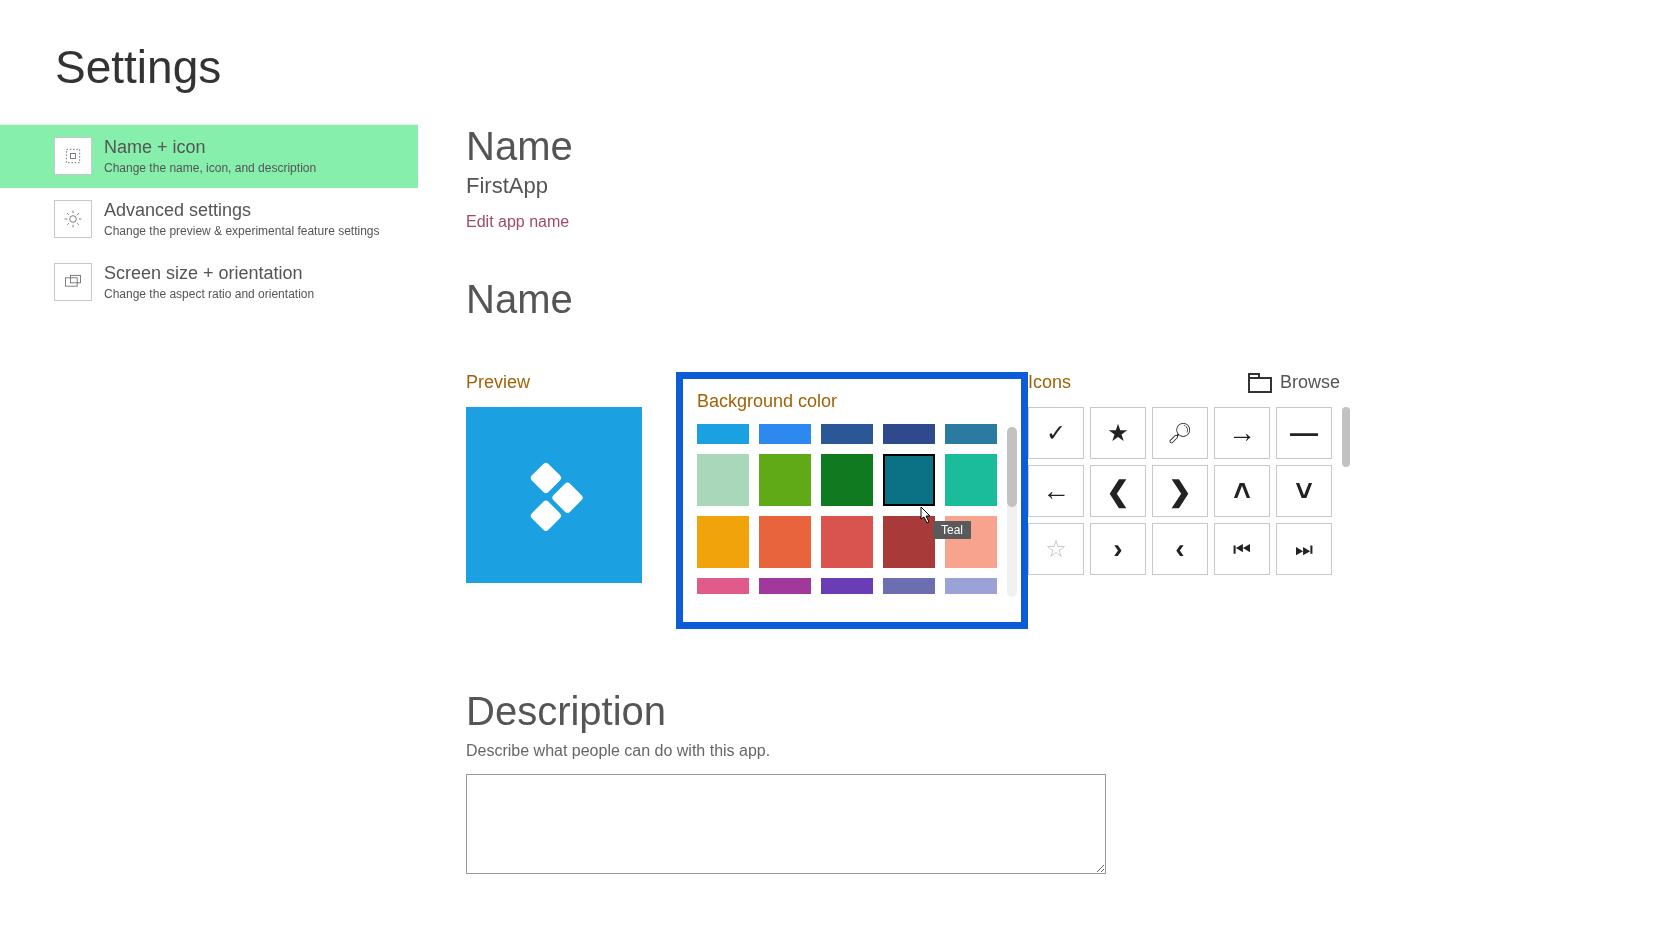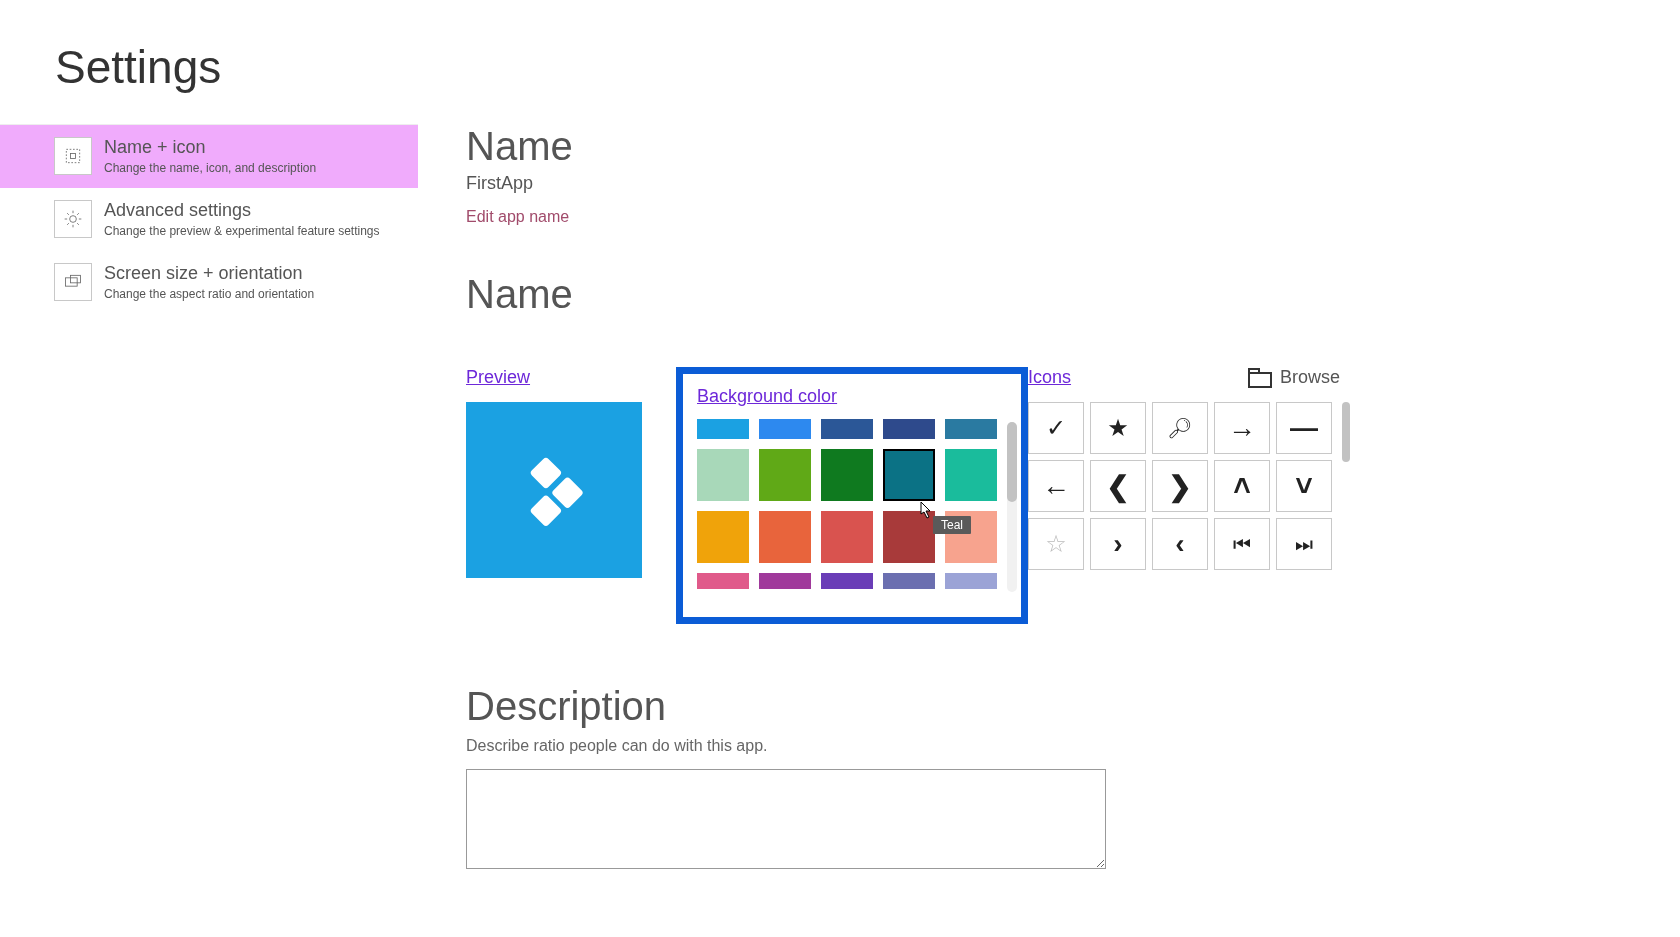--- a/index.html
+++ b/index.html
@@ -2,34 +2,34 @@
 <html><head>
 <meta charset="utf-8">
 <style>
   * { box-sizing: border-box; margin: 0; padding: 0; }
   html, body { width: 100%; height: 100%; background: #fff; font-family: "Segoe UI", "Segoe UI Light", Arial, sans-serif; color: #333; }
   .page { padding: 0; }
   .page-title { font-size: 46px; font-weight: 300; color: #333; padding: 40px 0 30px 55px; }
   .layout { display: flex; }
   .sidebar { width: 418px; flex: 0 0 418px; border-top: 1px solid #eee; }
   .sidebar-item { display: flex; align-items: flex-start; padding: 12px 16px 12px 54px; cursor: pointer; }
-  .sidebar-item.selected { background: #f0abfc; }
+  .sidebar-item.selected { background: #86efac; }
   .sidebar-icon-box { width: 38px; height: 38px; background: #fff; border: 1px solid #c8c8c8; display: flex; align-items: center; justify-content: center; margin-right: 12px; flex: 0 0 38px; }
   .sidebar-icon-box svg { width: 20px; height: 20px; stroke: #666; fill: none; }
   .sidebar-text .t { font-size: 18px; color: #555; font-weight: 400; line-height: 1.2; }
   .sidebar-text .d { font-size: 12px; color: #555; line-height: 1.3; margin-top: 2px; }
 
   .main { flex: 1; padding: 0 0 40px 48px; }
   .section-heading { font-size: 40px; font-weight: 400; color: #555; margin-top: 0; }
-  .section-value { font-size: 18px; color: #555; margin-top: 4px; }
+  .section-value { font-size: 22px; color: #555; margin-top: 4px; }
   .link { color: #a14b6b; font-size: 16px; margin-top: 14px; display: inline-block; cursor: pointer; }
 
   .icon-section { margin-top: 50px; display: flex; align-items: flex-start; }
   .preview-col { width: 210px; flex: 0 0 210px; }
-  .sub-heading { font-size: 18px; color: #6d28d9; font-weight: 400; text-decoration: underline; }
+  .sub-heading { font-size: 18px; color: #a16207; font-weight: 400; }
   .preview-tile { width: 176px; height: 176px; background: #1ba1e2; margin-top: 14px; display: flex; align-items: center; justify-content: center; }
   .preview-tile svg { width: 90px; height: 90px; }
 
   .bgcolor-col { margin-left: 0; position: relative; }
   .bgcolor-highlight { border: 7px solid #0b5cd6; padding: 12px 20px 18px 14px; width: 352px; position: relative; }
   .bgcolor-highlight .sub-heading { margin-bottom: 12px; }
   .swatch-grid { display: flex; flex-wrap: wrap; width: 308px; position: relative; }
   .swatch-row { display: flex; gap: 10px; margin-bottom: 10px; }
   .swatch-row.short .swatch { height: 20px; }
   .swatch-row.half .swatch { height: 16px; }
@@ -226,19 +226,19 @@
               </div>
               <div class="icon-btn">
                 <span style="font-size: 20px;">⏭</span>
               </div>
             </div>
         </div>
       </div>
 
       <div class="desc-section">
         <div class="section-heading">Description</div>
-        <div class="desc-hint">Describe ratio people can do with this app.</div>
+        <div class="desc-hint">Describe what people can do with this app.</div>
         <textarea class="desc-textarea" id="desc-ta" style=""></textarea>
       </div>
 
     </div>
   </div>
 </div>
 
 </body></html>

